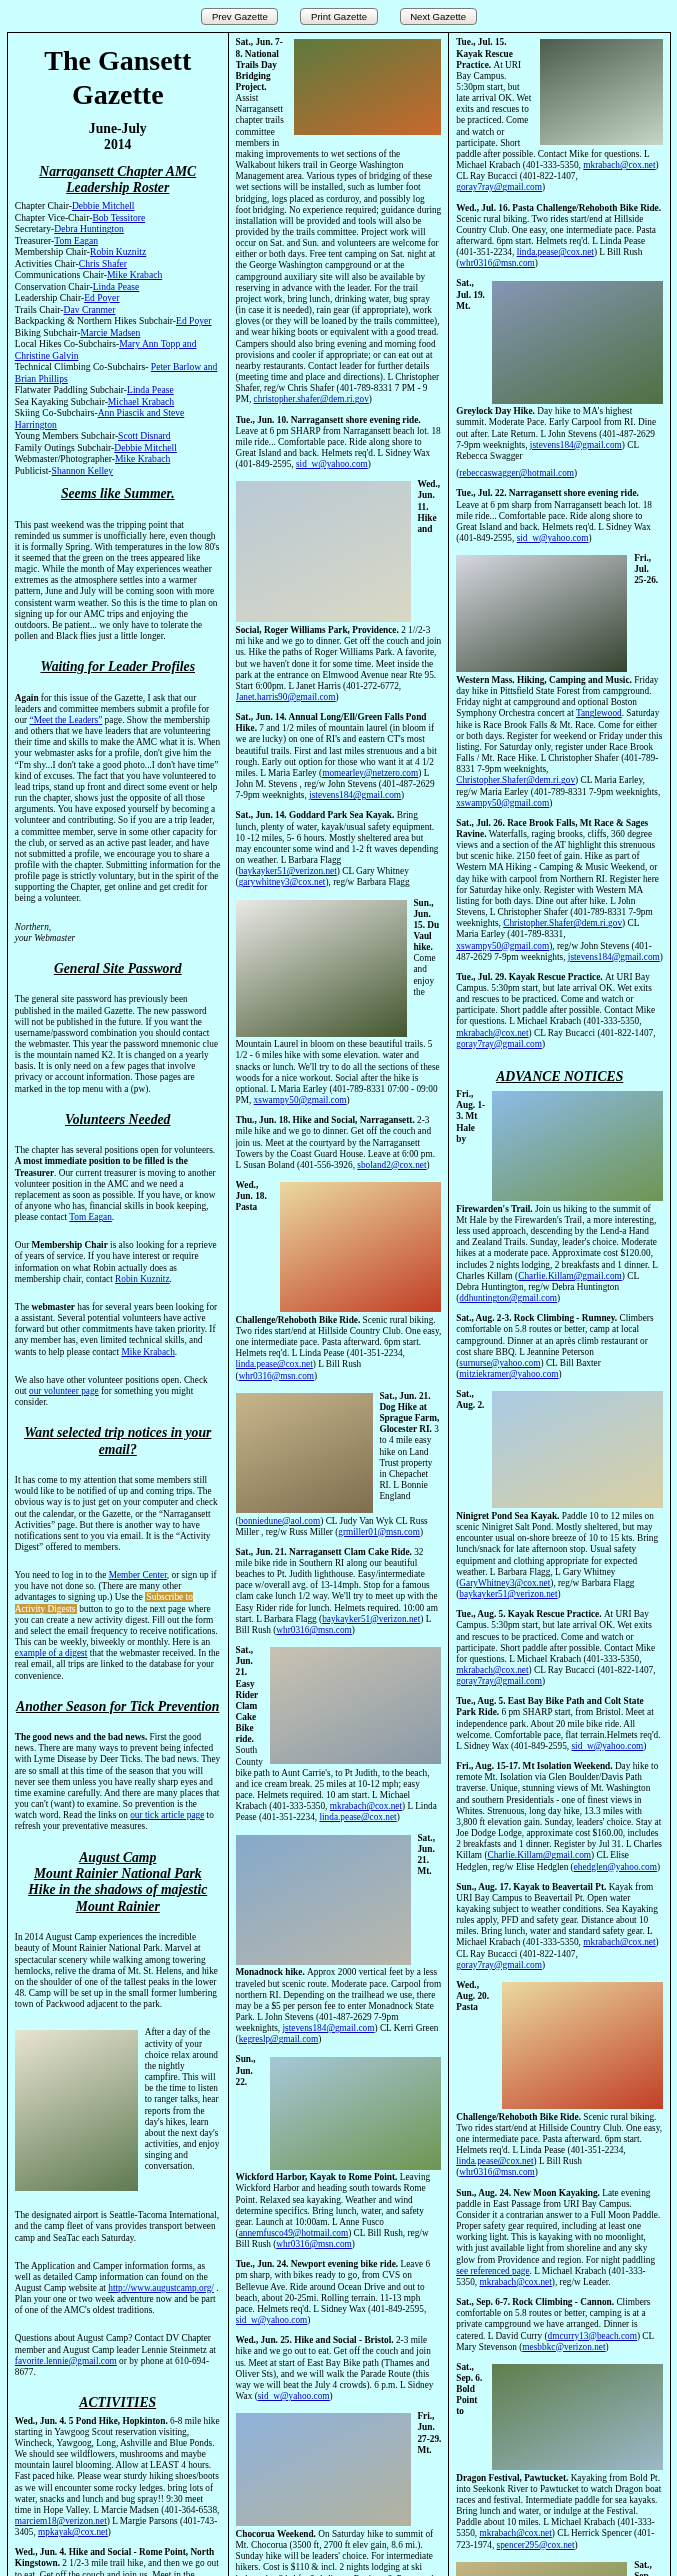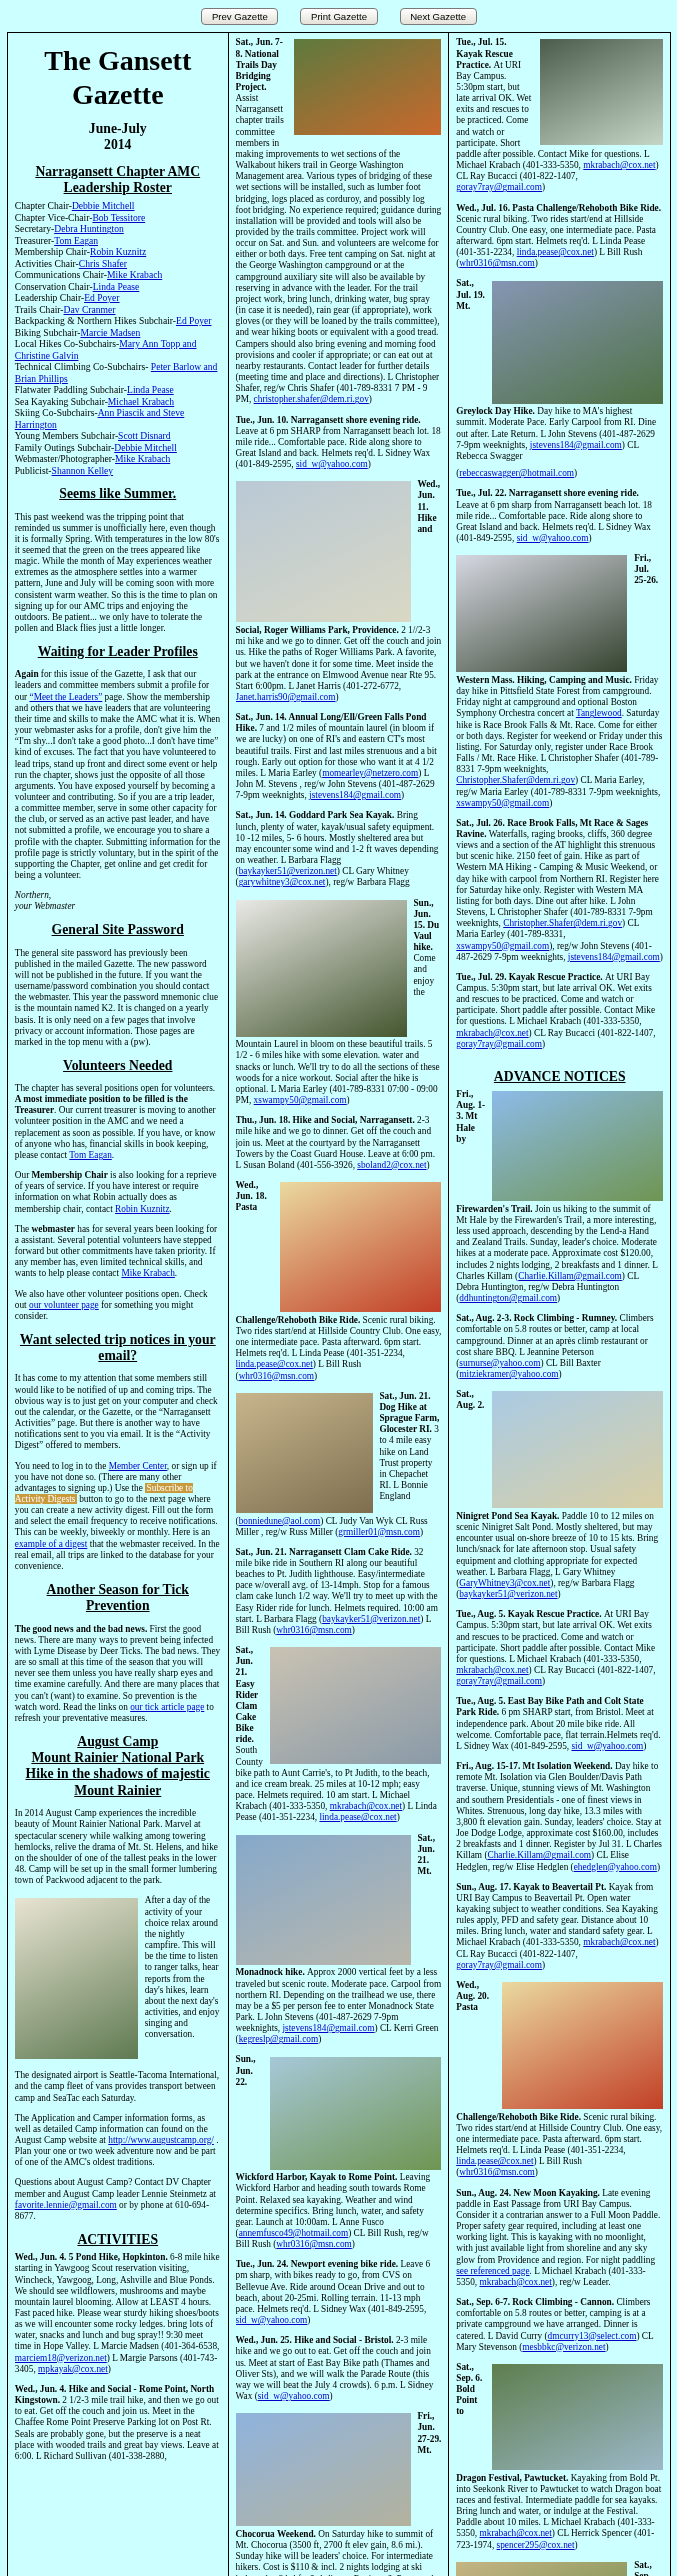--- a/index.html
+++ b/index.html
@@ -6,22 +6,22 @@
   body{width:678px;background:#CCFFFF;font-family:"Liberation Serif",serif;color:#000;}
   .topbar{padding:8.2px 0 6.9px;text-align:center;}
   .btn{font-family:"Liberation Sans",sans-serif;font-size:9.6px;padding:2.1px 9.6px;margin:0 9.6px;
        background:linear-gradient(#ffffff,#e4e1d8);border:0.7px solid #7a7a7a;border-radius:4px;cursor:pointer;}
   .sheet{margin:0 6.9px;border:1.4px solid #000;display:grid;grid-template-columns:1fr 1fr 1fr;}
   .col{border-right:0.7px solid #000;padding:4.1px 6.9px 9.6px;font-size:9.3px;line-height:1.2;}
   .col:last-child{border-right:none;}
   .flexcol{display:flex;flex-direction:column;}
   .gtitle{font-size:28px;font-weight:bold;text-align:center;margin:6.9px 0 1.4px;}
   .heading{text-align:center;font-weight:bold;font-size:13.7px;margin:9.6px 0 4.1px;}
-  .u span{text-decoration:underline;}
-  .para{margin:9px 0;}
+  .u span{text-decoration:underline;font-style:italic;}
+  .para{margin:17px 0;}
   .rline{font-size:9.6px;}
   a{color:#0000CC;}
   .hl{background:#C89A3C;color:#fff;padding:0 1.4px;}
   .hlbox{background:#E8FFFF;padding:4.1px 6.9px;margin:6.9px 2.7px;}
   ul{margin:5.5px 0 5.5px 9.6px;padding-left:12.3px;}
   li{margin:0.7px 0;}
   .entry{margin:0 0 9px;overflow:hidden;}
   .epara{margin:0 0 6.2px;}
   .epara:last-child{margin-bottom:0;}
   .ehead{font-weight:bold;}
@@ -69,21 +69,21 @@
       <div class="heading u"><span>Seems like Summer.</span></div>
       <div class="para"><span>This past weekend was the tripping point that reminded us summer is unofficially here, even though it is formally Spring. With temperatures in the low 80's it seemed that the green on the trees appeared like magic. While the month of May experiences weather extremes as the atmosphere settles into a warmer pattern, June and July will be coming soon with more consistent warm weather. So this is the time to plan on signing up for our AMC trips and enjoying the outdoors. Be patient... we only have to tolerate the pollen and Black flies just a little longer.</span></div>
       <div class="heading u"><span>Waiting for Leader Profiles</span></div>
       <div class="para"><b>Again</b><span> for this issue of the Gazette, I ask that our leaders and committee members submit a profile for our </span><a href="#">“Meet the Leaders”</a><span> page. Show the membership and others that we have leaders that are volunteering their time and skills to make the AMC what it is. When your webmaster asks for a profile, don't give him the “I'm shy...I don't take a good photo...I don't have time” kind of excuses. The fact that you have volunteered to lead trips, stand up front and direct some event or help run the chapter, shows just the opposite of all those arguments. You have exposed yourself by becoming a volunteer and contributing. So if you are a trip leader, a committee member, serve in some other capacity for the club, or served as an active past leader, and have not submitted a profile, we encourage you to share a profile with the chapter. Submitting information for the profile page is strictly voluntary, but in the spirit of the supporting the Chapter, get online and get credit for being a volunteer.</span></div>
       <div class="para"><i>Northern,</i><br><i>your Webmaster</i></div>
       <div class="heading u"><span>General Site Password</span></div>
       <div class="para"><span>The general site password has previously been published in the mailed Gazette. The new password will not be published in the future. If you want the username/password combination you should contact the webmaster. This year the password mnemonic clue is the mountain named K2. It is changed on a yearly basis. It is only need on a few pages that involve privacy or account information. Those pages are marked in the top menu with a (pw).</span></div>
       <div class="heading u"><span>Volunteers Needed</span></div>
       <div class="para"><span>The chapter has several positions open for volunteers. </span><b>A most immediate position to be filled is the Treasurer</b><span>. Our current treasurer is moving to another volunteer position in the AMC and we need a replacement as soon as possible. If you have, or know of anyone who has, financial skills in book keeping, please contact </span><a href="#">Tom Eagan</a><span>.</span></div>
       <div class="para"><span>Our </span><b>Membership Chair</b><span> is also looking for a reprieve of years of service. If you have interest or require information on what Robin actually does as membership chair, contact </span><a href="#">Robin Kuznitz</a><span>.</span></div>
-      <div class="para"><span>The </span><b>webmaster</b><span> has for several years been looking for a assistant. Several potential volunteers have stepped forward but other commitments have taken priority. If any member has, even limited technical skills, and wants to help please contact </span><a href="#">Mike Krabach</a><span>.</span></div>
+      <div class="para"><span>The </span><b>webmaster</b><span> has for several years been looking for a assistant. Several potential volunteers have active forward but other commitments have taken priority. If any member has, even limited technical skills, and wants to help please contact </span><a href="#">Mike Krabach</a><span>.</span></div>
       <div class="para"><span>We also have other volunteer positions open. Check out </span><a href="#">our volunteer page</a><span> for something you might consider.</span></div>
       <div class="heading u"><span>Want selected trip notices in your email?</span></div>
       <div class="para"><span>It has come to my attention that some members still would like to be notified of up and coming trips. The obvious way is to just get on your computer and check out the calendar, or the Gazette, or the “Narragansett Activities” page. But there is another way to have notifications sent to you via email. It is the “Activity Digest” offered to members.</span></div>
       <div class="para"><span>You need to log in to the </span><a href="#">Member Center</a><span>, or sign up if you have not done so. (There are many other advantages to signing up.) Use the </span><span class="hl">Subscribe to Activity Digests</span><span> button to go to the next page where you can create a new activity digest. Fill out the form and select the email frequency to receive notifications. This can be weekly, biweekly or monthly. Here is an </span><a href="#">example of a digest</a><span> that the webmaster received. In the real email, all trips are linked to the database for your convenience.</span></div>
       <div class="heading u"><span>Another Season for Tick Prevention</span></div>
       <div class="para"><b>The good news and the bad news.</b><span> First the good news. There are many ways to prevent being infected with Lyme Disease by Deer Ticks. The bad news. They are so small at this time of the season that you will never see them unless you have really sharp eyes and time examine carefully. And there are many places that you can't (want) to examine. So prevention is the watch word. Read the links on </span><a href="#">our tick article page</a><span> to refresh your preventative measures.</span></div>
       <div class="heading u"><span>August Camp</span><br><span>Mount Rainier National Park</span><br><span>Hike in the shadows of majestic Mount Rainier</span></div>
       <div class="para"><span>In 2014 August Camp experiences the incredible beauty of Mount Rainier National Park. Marvel at spectacular scenery while walking among towering hemlocks, relive the drama of Mt. St. Helens, and hike on the shoulder of one of the tallest peaks in the lower 48. Camp will be set up in the small former lumbering town of Packwood adjacent to the park.</span></div>
       <div class="entry">
         <div class="photo ph-l" style="width: 123px; height: 161px; background: linear-gradient(155deg, rgb(232, 228, 210) 0%, rgb(95, 122, 82) 100%);"></div>
@@ -210,21 +210,21 @@
         <div class="epara"><b class="ehead">Sun., Aug. 17. Kayak to Beavertail Pt. </b><span>Kayak from URI Bay Campus to Beavertail Pt. Open water kayaking subject to weather conditions. Sea Kayaking rules apply, PFD and safety gear. Distance about 10 miles. Bring lunch, water and standard safety gear. L Michael Krabach (401-333-5350, </span><a href="#">mkrabach@cox.net</a><span>) CL Ray Bucacci (401-822-1407, </span><a href="#">goray7ray@gmail.com</a><span>)</span></div>
       </div>
       <div class="entry">
         <div class="photo ph-r" style="width: 161px; height: 127px; background: linear-gradient(155deg, rgb(234, 217, 160) 0%, rgb(194, 63, 39) 100%);"></div>
         <div class="epara"><b class="ehead">Wed., Aug. 20. Pasta Challenge/Rehoboth Bike Ride. </b><span>Scenic rural biking. Two rides start/end at Hillside Country Club. One easy, one intermediate pace. Pasta afterward. 6pm start. Helmets req'd. L Linda Pease (401-351-2234, </span><a href="#">linda.pease@cox.net</a><span>) L Bill Rush (</span><a href="#">whr0316@msn.com</a><span>)</span></div>
       </div>
       <div class="entry">
         <div class="epara"><b class="ehead">Sun., Aug. 24. New Moon Kayaking. </b><span>Late evening paddle in East Passage from URI Bay Campus. Consider it a contrarian answer to a Full Moon Paddle. Proper safety gear required, including at least one working light. This is kayaking with no moonlight, with just available light from shoreline and any sky glow from Providence and region. For night paddling </span><a href="#">see referenced page</a><span>. L Michael Krabach (401-333-5350, </span><a href="#">mkrabach@cox.net</a><span>), reg/w Leader.</span></div>
       </div>
       <div class="entry">
-        <div class="epara"><b class="ehead">Sat., Sep. 6-7. Rock Climbing - Cannon. </b><span>Climbers comfortable on 5.8 routes or better, camping is at a private campground we have arranged. Dinner is catered. L David Curry (</span><a href="#">dmcurry13@select.com</a><span>) CL Mary Stevenson (</span><a href="#">mesbbkc@verizon.net</a><span>)</span></div>
+        <div class="epara"><b class="ehead">Sat., Sep. 6-7. Rock Climbing - Cannon. </b><span>Climbers comfortable on 5.8 routes or better, camping is at a private campground we have arranged. Dinner is catered. L David Curry (</span><a href="#">dmcurry13@beach.com</a><span>) CL Mary Stevenson (</span><a href="#">mesbbkc@verizon.net</a><span>)</span></div>
       </div>
       <div class="entry">
         <div class="photo ph-r" style="width: 171px; height: 106px; background: linear-gradient(155deg, rgb(94, 126, 78) 0%, rgb(156, 184, 200) 100%);"></div>
         <div class="epara"><b class="ehead">Sat., Sep. 6. Bold Point to Dragon Festival, Pawtucket. </b><span>Kayaking from Bold Pt. into Seekonk River to Pawtucket to watch Dragon boat races and festival. Intermediate paddle for sea kayaks. Bring lunch and water, or indulge at the Festival. Paddle about 10 miles. L Michael Krabach (401-333-5350, </span><a href="#">mkrabach@cox.net</a><span>) CL Herrick Spencer (401-723-1974, </span><a href="#">spencer295@cox.net</a><span>)</span></div>
       </div>
       <div class="entry">
         <div class="photo ph-l" style="width: 171px; height: 99px; background: linear-gradient(155deg, rgb(198, 181, 132) 0%, rgb(95, 132, 68) 100%);"></div>
         <div class="epara"><b class="ehead">Sat., Sep. 13. Boston Harbor - Advanced Sea Kayak Trip. </b></div>
       </div>
     </div>

